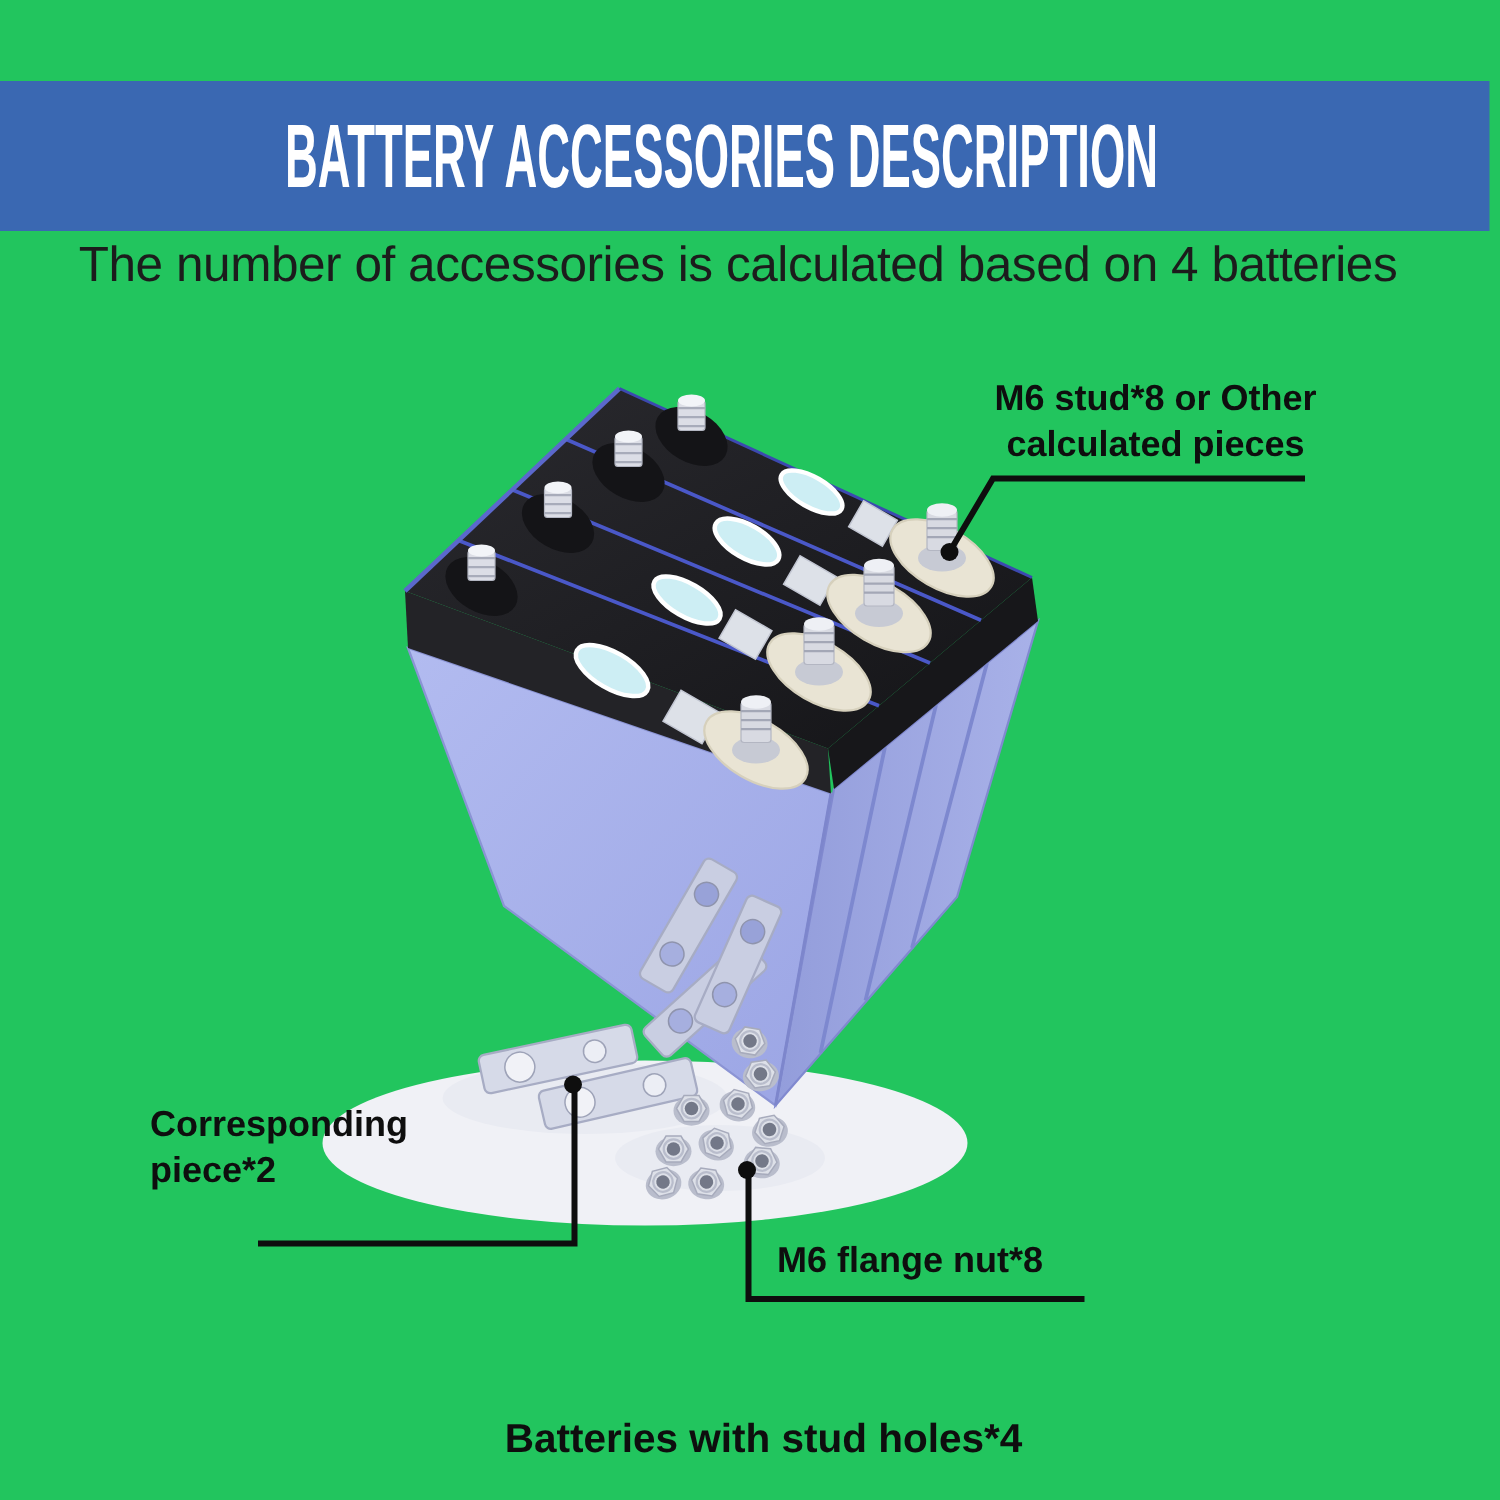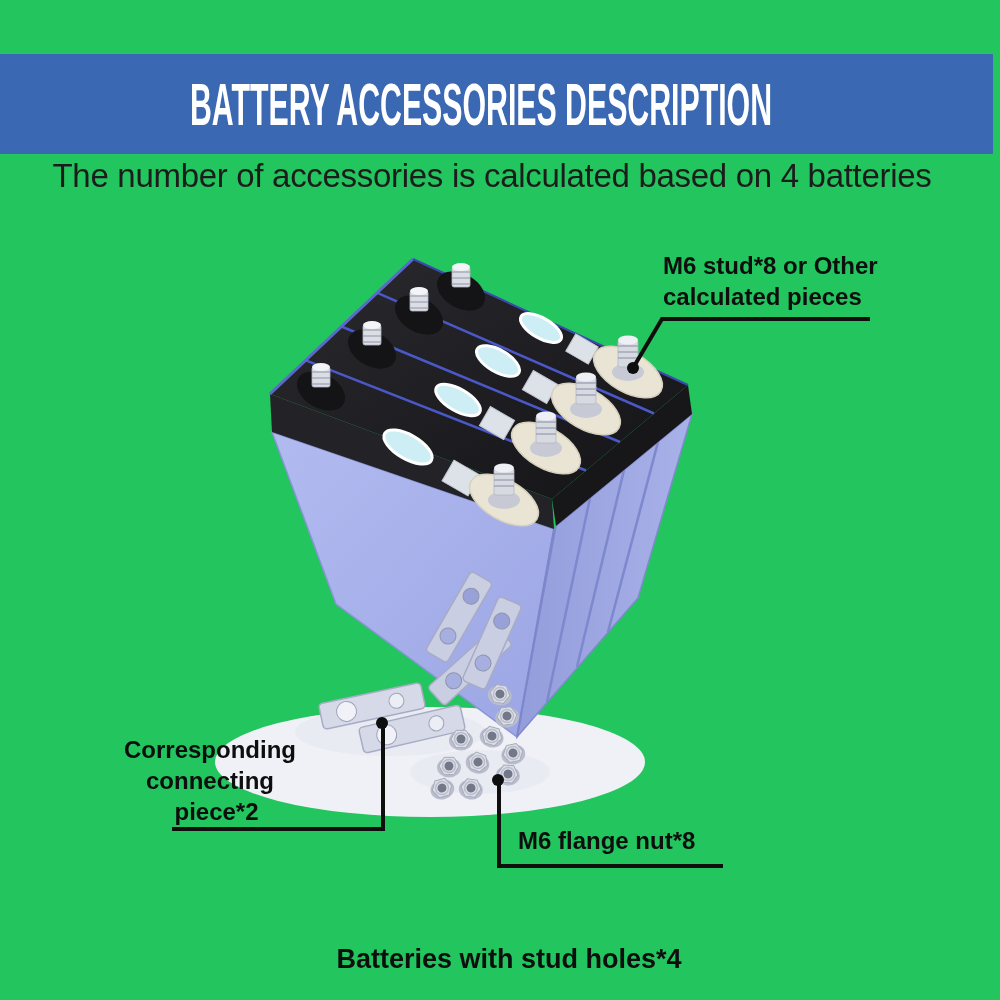--- a/index.html
+++ b/index.html
@@ -5,22 +5,22 @@
   html,body{margin:0;padding:0;background:#ffffff;}
   .canvas{position:relative;width:1000px;height:1000px;background:#22c55e;overflow:hidden;
           font-family:"Liberation Sans",sans-serif;}
   .banner{position:absolute;left:0;top:54px;width:993px;height:100px;background:#3a68b2;}
   .banner svg{display:block;width:100%;height:100%;}
   .banner text{fill:#ffffff;font-family:"Liberation Sans",sans-serif;font-weight:bold;}
   .subtitle{position:absolute;left:0;top:157px;width:1000px;text-align:center;
             font-size:33px;letter-spacing:-0.3px;color:#1c1c1c;transform:translateX(-8px);}
   .scene{position:absolute;left:0;top:0;width:1000px;height:1000px;}
   .callout{position:absolute;font-weight:bold;color:#0e0e0e;text-align:right;}
-  .co-stud{left:663px;top:250px;font-size:24px;line-height:31px;text-align:left;}
-  .co-piece{left:100px;top:734px;width:233px;font-size:24px;line-height:31px;text-align:center;}
+  .co-stud{left:663px;top:250px;font-size:24px;line-height:31px;text-align:center;}
+  .co-piece{left:100px;top:734px;width:233px;font-size:24px;line-height:31px;text-align:left;}
   .co-piece .l1,.co-piece .l2{padding-right:13px;}
   .co-nut{left:518px;top:827px;font-size:24px;}
   .caption{position:absolute;left:0;top:944px;width:1000px;text-align:center;
            font-size:27px;font-weight:bold;color:#0e0e0e;transform:translateX(9px);}
   .line{display:block;}
 </style>
 </head>
 <body>
 
 <div class="canvas">
@@ -170,21 +170,20 @@
     </g>
   </svg>
 
   <div class="callout co-stud">
     <span class="line">M6 stud*8 or Other</span>
     <span class="line">calculated pieces</span>
   </div>
 
   <div class="callout co-piece">
     <span class="line l1">Corresponding</span>
-    <span class="line l2">connecting</span>
     <span class="line l3">piece*2</span>
   </div>
 
   <div class="callout co-nut">M6 flange nut*8</div>
 
   <div class="caption">Batteries with stud holes*4</div>
 
 </div>
 
 </body></html>

